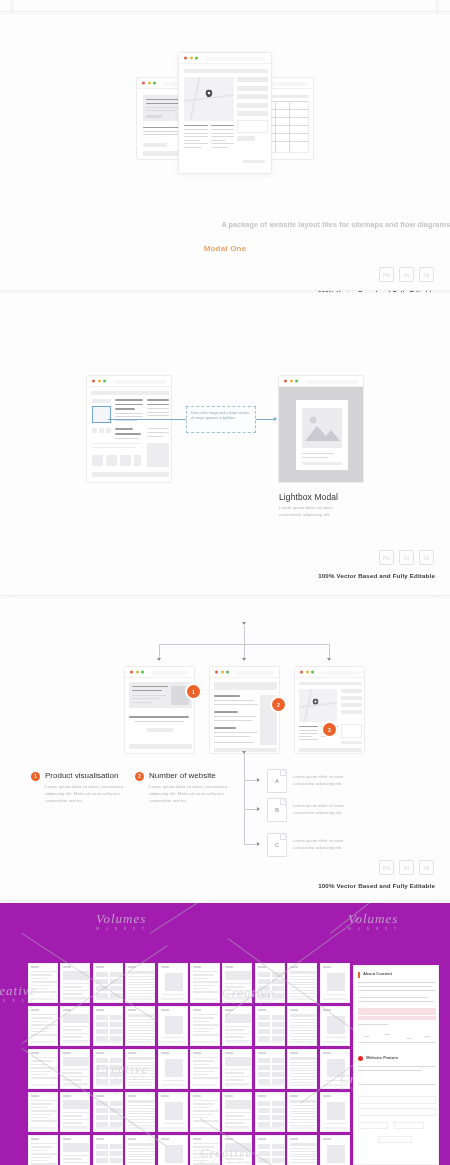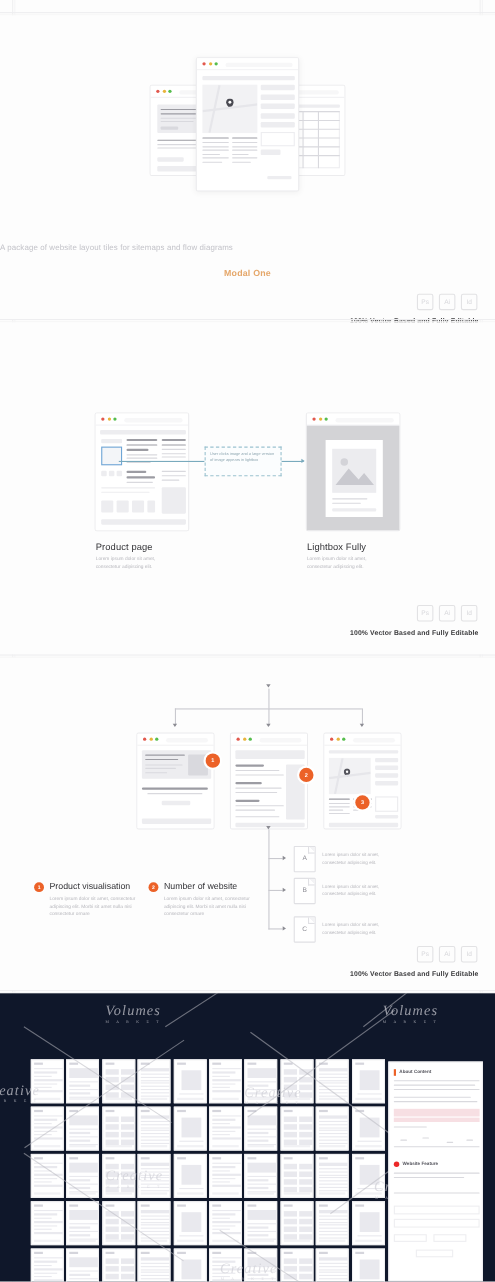--- a/index.html
+++ b/index.html
@@ -80,21 +80,21 @@
   .node-dot.r {
     border:none; width:0;height:0;
     border-top:2.5px solid transparent;border-bottom:2.5px solid transparent;
     border-left:3px solid #8c8c93;
   }
   .num-badge {
     position:absolute; border-radius:50%; background:#ec6228; color:#fff;
     display:flex; align-items:center; justify-content:center;
     font-size:5px; font-weight:bold; box-shadow:0 0 0 2px #fff;
   }
-  .legend-item { position:absolute;margin-top:30px; }
+  .legend-item { position:absolute; }
   .legend-bullet {
     position:absolute; left:0; top:1px; width:9px; height:9px; border-radius:50%;
     background:#ec6228; color:#fff; font-size:4.6px; font-weight:bold;
     display:flex; align-items:center; justify-content:center;
   }
   .legend-title { font-size:8px; color:#333337; margin-left:14px; }
   .legend-body { font-size:4.4px; color:#b6b6bc; line-height:1.6; margin-left:14px; margin-top:3px; }
 
   .doc-card {
     position:absolute; width:20px; height:24px; border:1px solid #e0e0e4;
@@ -233,22 +233,22 @@
               <div class="bl-d" style="height:1px;width:15px;margin-bottom:2.5px;"></div>
               <div class="bl-d" style="height:1px;margin-bottom:2.5px;"></div>
               <div class="bl-d" style="height:1px;width:17px;"></div>
             </div>
             <div class="bl" style="position:absolute;left:64px;top:96px;width:22px;height:3px;"></div>
           </div>
         </div>
       </div>
 
 
-      <div style="position:absolute;left:0;right:0;top:206px;text-align:left;
-                  font-size:7.2px;color:#c3c3c9;letter-spacing:.1px;">A package of website layout tiles for sitemaps and flow diagrams</div>
+      <div style="position:absolute;left:0;right:0;top:206px;text-align:right;
+                  font-size:7.2px;color:#c3c3c9;letter-spacing:.1px;font-weight:bold;">A package of website layout tiles for sitemaps and flow diagrams</div>
 
       <div style="position:absolute;left:0;right:0;top:230px;text-align:center;
                   font-size:8px;font-weight:bold;color:#e5a76a;letter-spacing:.2px;">Modal One</div>
 
       <div class="badge-row" style="top:253px;">
         <div class="adobe-badge">Ps</div>
         <div class="adobe-badge">Ai</div>
         <div class="adobe-badge">Id</div>
       </div>
       <div class="vector-note" style="top:275px;">100% Vector Based and Fully Editable</div>
@@ -335,26 +335,22 @@
                 <path d="M3 33 L15 18 L24 28 L29 22 L38 33 Z" fill="#c9c9cf"></path>
               </svg>
             </div>
             <div class="bl-d" style="position:absolute;left:6px;top:53px;width:32px;height:1.2px;"></div>
             <div class="bl-d" style="position:absolute;left:6px;top:57px;width:26px;height:1.2px;"></div>
             <div class="bl" style="position:absolute;left:6px;top:62px;width:40px;height:3px;"></div>
           </div>
         </div>
       </div>
 
-      <div style="position:absolute;left:87px;top:199px;width:110px;">
-        <div class="caption-title">Product page</div>
-        <div class="caption-sub" style="width:72px;">Lorem ipsum dolor sit amet, consectetur adipiscing elit.</div>
-      </div>
       <div style="position:absolute;left:279px;top:199px;width:110px;">
-        <div class="caption-title">Lightbox Fully</div>
+        <div class="caption-title">Lightbox Modal</div>
         <div class="caption-sub" style="width:72px;">Lorem ipsum dolor sit amet, consectetur adipiscing elit.</div>
       </div>
 
       <div class="badge-row" style="top:257px;">
         <div class="adobe-badge">Ps</div>
         <div class="adobe-badge">Ai</div>
         <div class="adobe-badge">Id</div>
       </div>
       <div class="vector-note" style="top:279px;">100% Vector Based and Fully Editable</div>
     </div>
@@ -525,21 +521,21 @@
         <div class="adobe-badge">Ai</div>
         <div class="adobe-badge">Id</div>
       </div>
       <div class="vector-note" style="top:284px;">100% Vector Based and Fully Editable</div>
     </div>
   </div>
 
   <div class="hguide" style="top:900px"></div>
   <div class="hguide" style="top:902px;background:#f5f5f6"></div>
 
-  <div class="panel" style="top:903px;height:262px;background:#0f172a;">
+  <div class="panel" style="top:903px;height:262px;background:#a21caf;">
     <div class="thumbs">
 
       <div id="thumb-host">
           <div class="thumb" style="left:28px;top:60px;width:30px;height:40px;">
             <div class="thdr"></div>
             <div class="tl" style="left:2px;top:7px;width:26px;height:1.4px;"></div>
             <div class="tl" style="left:2px;top:10.4px;width:21px;height:1.4px;"></div>
             <div class="tl" style="left:2px;top:13.8px;width:16px;height:1.4px;"></div>
             <div class="tl" style="left:2px;top:17.2px;width:26px;height:1.4px;"></div>
             <div class="tl" style="left:2px;top:20.6px;width:21px;height:1.4px;"></div>

